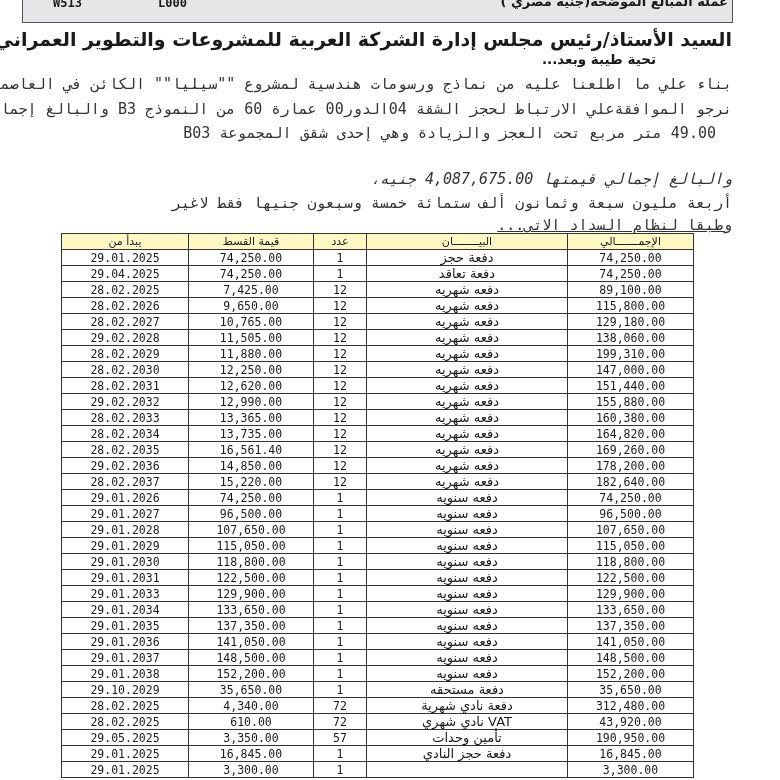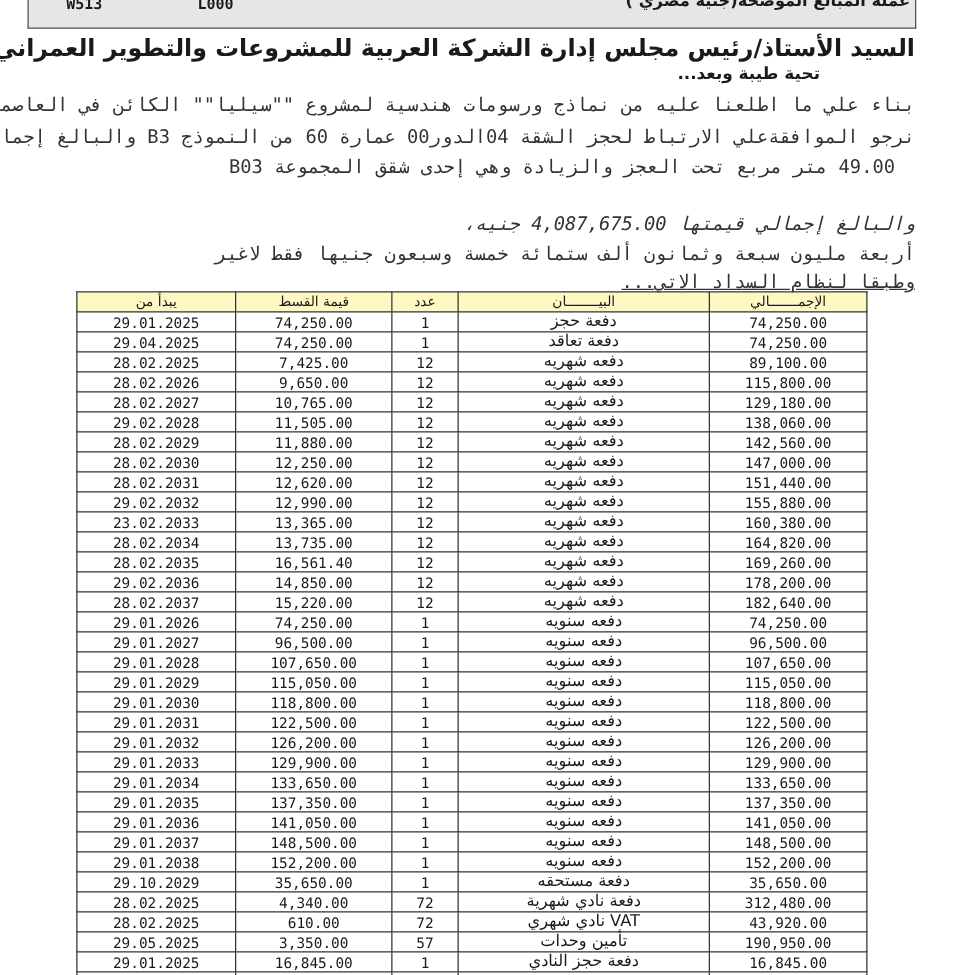--- a/index.html
+++ b/index.html
@@ -100,21 +100,21 @@
         <td>11,505.00</td>
         <td>12</td>
         <td class="desc">دفعه شهريه</td>
         <td>138,060.00</td>
       </tr>
       <tr>
         <td>28.02.2029</td>
         <td>11,880.00</td>
         <td>12</td>
         <td class="desc">دفعه شهريه</td>
-        <td>142,560.00</td>
+        <td>199,310.00</td>
       </tr>
       <tr>
         <td>28.02.2030</td>
         <td>12,250.00</td>
         <td>12</td>
         <td class="desc">دفعه شهريه</td>
         <td>147,000.00</td>
       </tr>
       <tr>
         <td>28.02.2031</td>
@@ -124,21 +124,21 @@
         <td>151,440.00</td>
       </tr>
       <tr>
         <td>29.02.2032</td>
         <td>12,990.00</td>
         <td>12</td>
         <td class="desc">دفعه شهريه</td>
         <td>155,880.00</td>
       </tr>
       <tr>
-        <td>23.02.2033</td>
+        <td>28.02.2033</td>
         <td>13,365.00</td>
         <td>12</td>
         <td class="desc">دفعه شهريه</td>
         <td>160,380.00</td>
       </tr>
       <tr>
         <td>28.02.2034</td>
         <td>13,735.00</td>
         <td>12</td>
         <td class="desc">دفعه شهريه</td>
@@ -199,27 +199,20 @@
         <td>1</td>
         <td class="desc">دفعه سنويه</td>
         <td>118,800.00</td>
       </tr>
       <tr>
         <td>29.01.2031</td>
         <td>122,500.00</td>
         <td>1</td>
         <td class="desc">دفعه سنويه</td>
         <td>122,500.00</td>
-      </tr>
-      <tr>
-        <td>29.01.2032</td>
-        <td>126,200.00</td>
-        <td>1</td>
-        <td class="desc">دفعه سنويه</td>
-        <td>126,200.00</td>
       </tr>
       <tr>
         <td>29.01.2033</td>
         <td>129,900.00</td>
         <td>1</td>
         <td class="desc">دفعه سنويه</td>
         <td>129,900.00</td>
       </tr>
       <tr>
         <td>29.01.2034</td>

